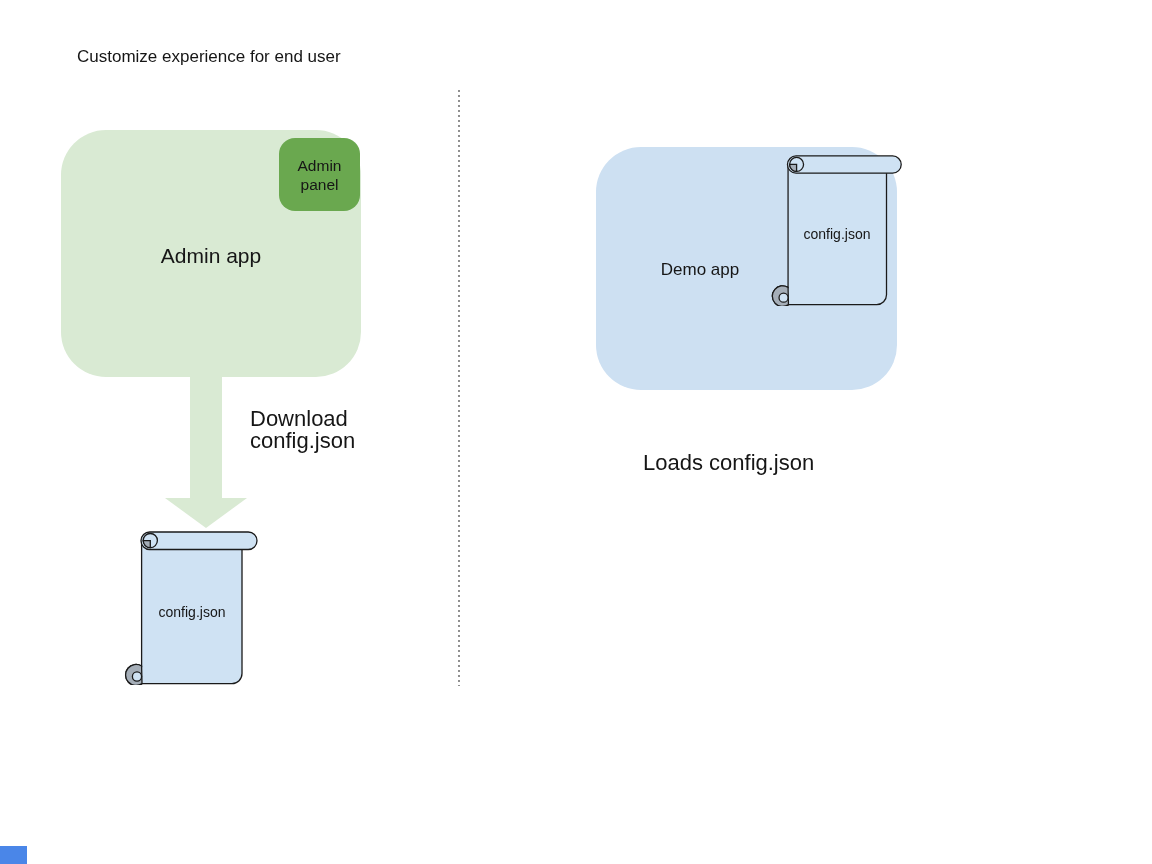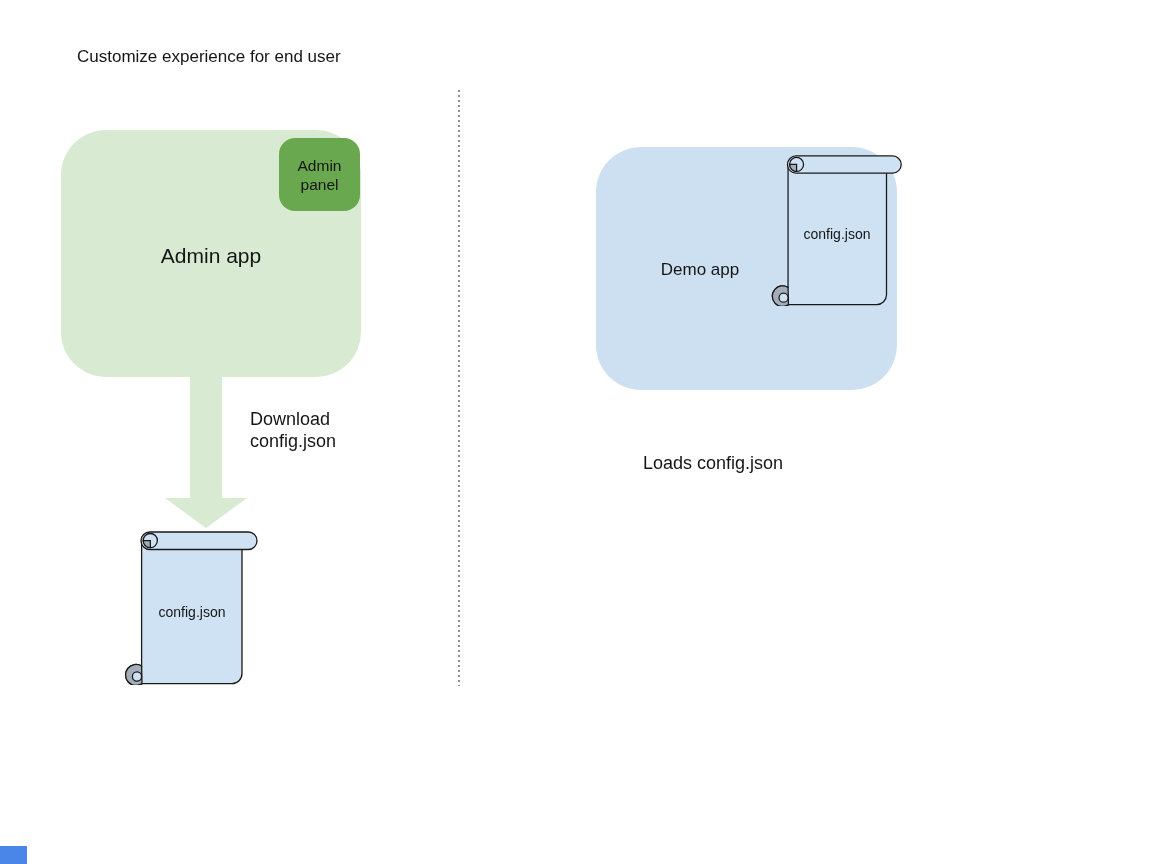--- a/index.html
+++ b/index.html
@@ -2,21 +2,21 @@
 <html><head>
 <meta charset="utf-8">
 <style>
   html,body{margin:0;padding:0;background:#fff;}
   #canvas{
     position:relative;width:1152px;height:864px;overflow:hidden;background:#ffffff;
     font-family:Liberation Sans, sans-serif;color:#161616;
   }
   .abs{position:absolute;}
   .title{font-size:17px;line-height:20px;white-space:nowrap;}
-  .caption{font-size:18px;line-height:22px;}
+  .caption{font-size:22px;line-height:22px;}
   .centered{transform:translate(-50%,-50%);white-space:nowrap;}
 
   
   .app-box{border-radius:45px;}
   #admin-app-box{left:61px;top:130px;width:300px;height:247px;background:#d9ead3;}
   #demo-app-box{left:596px;top:147px;width:301px;height:243px;background:#cde0f2;}
 
   #admin-panel-box{
     left:279px;top:138px;width:81px;height:73px;border-radius:16px;background:#6aa84f;
     display:flex;align-items:center;justify-content:center;text-align:center;

